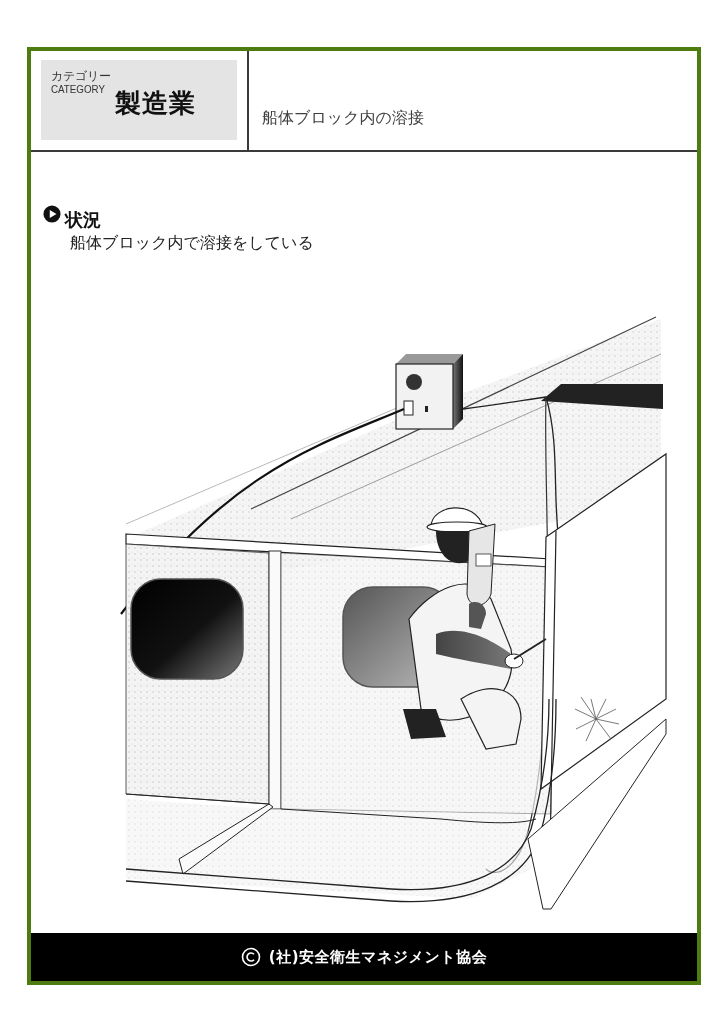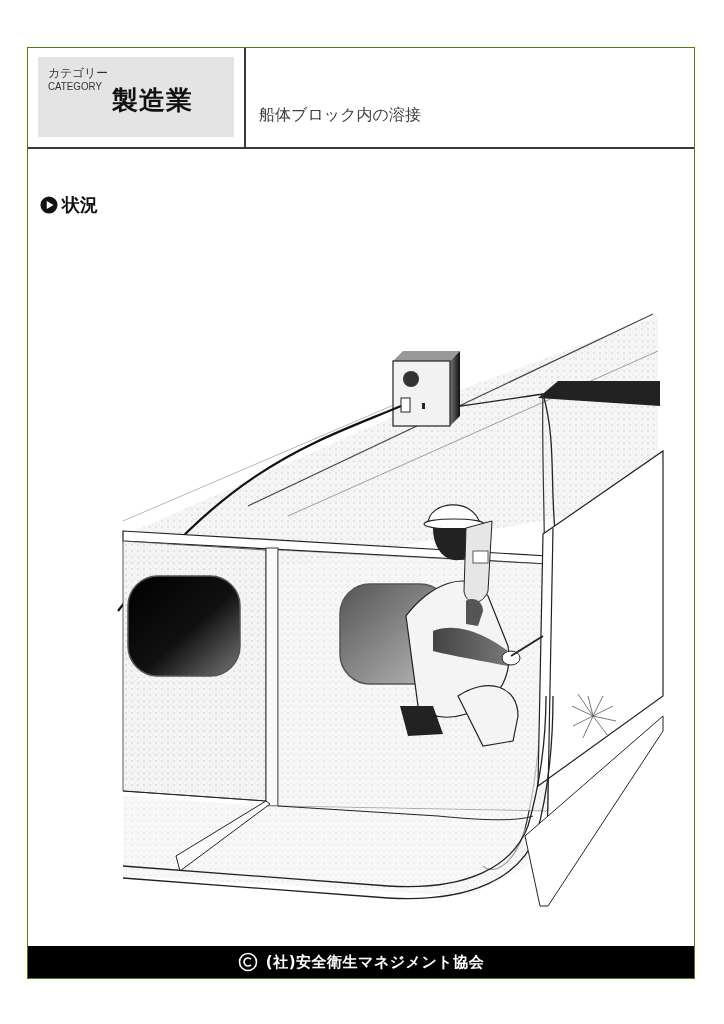--- a/index.html
+++ b/index.html
@@ -1,35 +1,35 @@
 <!DOCTYPE html>
 <html><head>
 <meta charset="utf-8">
 <style>
   html, body { margin:0; padding:0; background:#ffffff; }
   body { width:724px; height:1024px; position:relative; overflow:hidden;
          font-family:"DejaVu Sans", "Liberation Sans", sans-serif; color:#1a1a1a; }
   .frame { position:absolute; left:27px; top:47px; width:666px; height:930px;
-           border:1px solid #4d7c0f; box-sizing:content-box; }
+           border:4px solid #4d7c0f; box-sizing:content-box; }
   .header { position:absolute; left:0; top:0; width:666px; height:99px;
             border-bottom:2px solid #3a3a3a; }
   .header-divider { position:absolute; left:216px; top:0; width:2px; height:99px; background:#3a3a3a; }
   .category-box { position:absolute; left:10px; top:9px; width:196px; height:80px; background:#e4e4e4; }
   .cat-jp { position:absolute; left:10px; top:8px; font-size:12px; color:#333; letter-spacing:-0.3px; }
   .cat-en { position:absolute; left:10px; top:23px; font-family:"Liberation Sans", sans-serif;
             font-size:11.5px; color:#333; transform:scaleX(0.85); transform-origin:left; }
   .cat-value { position:absolute; left:74px; top:26px; font-size:26px; font-weight:bold; color:#111; letter-spacing:1px; }
   .title { position:absolute; left:231px; top:21px; font-size:26px; font-weight:bold; color:#111; letter-spacing:0.5px; }
   .subtitle { position:absolute; left:231px; top:57px; font-size:16px; color:#404040; }
   .section-head { position:absolute; left:12px; top:145px; display:flex; align-items:center; gap:4px; }
   .play-icon { width:18px; height:18px; }
-  .section-label { font-size:18px; font-weight:bold; color:#111; }
+  .section-label { font-size:18px; font-weight:bold; color:#111;margin-top:12px; }
   .situation { position:absolute; left:39px; top:182px; font-size:16px; color:#222; }
   .illustration { position:absolute; left:60px; top:218px; width:580px; height:650px; }
-  .footer { position:absolute; left:0; bottom:0; width:666px; height:32px; background:#000;
+  .footer { position:absolute; left:0; bottom:0; width:666px; height:48px; background:#000;
             display:flex; align-items:center; justify-content:center; gap:8px; }
   .copyright-icon { width:20px; height:20px; }
   .footer-text { color:#ffffff; font-size:15px; font-weight:bold; letter-spacing:0.5px; }
 </style>
 </head>
 <body>
 
 <div class="frame">
 
   <div class="header">
@@ -42,20 +42,21 @@
     <div class="subtitle">船体ブロック内の溶接</div>
   </div>
 
   <div class="section-head">
     <svg class="play-icon" viewBox="0 0 20 20">
       <circle cx="10" cy="10" r="9.5" fill="#111"></circle>
       <polygon points="7.5,5.5 15,10 7.5,14.5" fill="#fff"></polygon>
     </svg>
     <span class="section-label">状況</span>
   </div>
+  <div class="situation">船体ブロック内で溶接をしている</div>
 
   <svg class="illustration" viewBox="0 0 580 650">
     <defs>
       <linearGradient id="holeDark" x1="0" y1="0" x2="1" y2="1">
         <stop offset="0" stop-color="#000"></stop>
         <stop offset="0.55" stop-color="#111"></stop>
         <stop offset="1" stop-color="#777"></stop>
       </linearGradient>
       <linearGradient id="holeGray" x1="0" y1="0" x2="1" y2="1">
         <stop offset="0" stop-color="#555"></stop>

